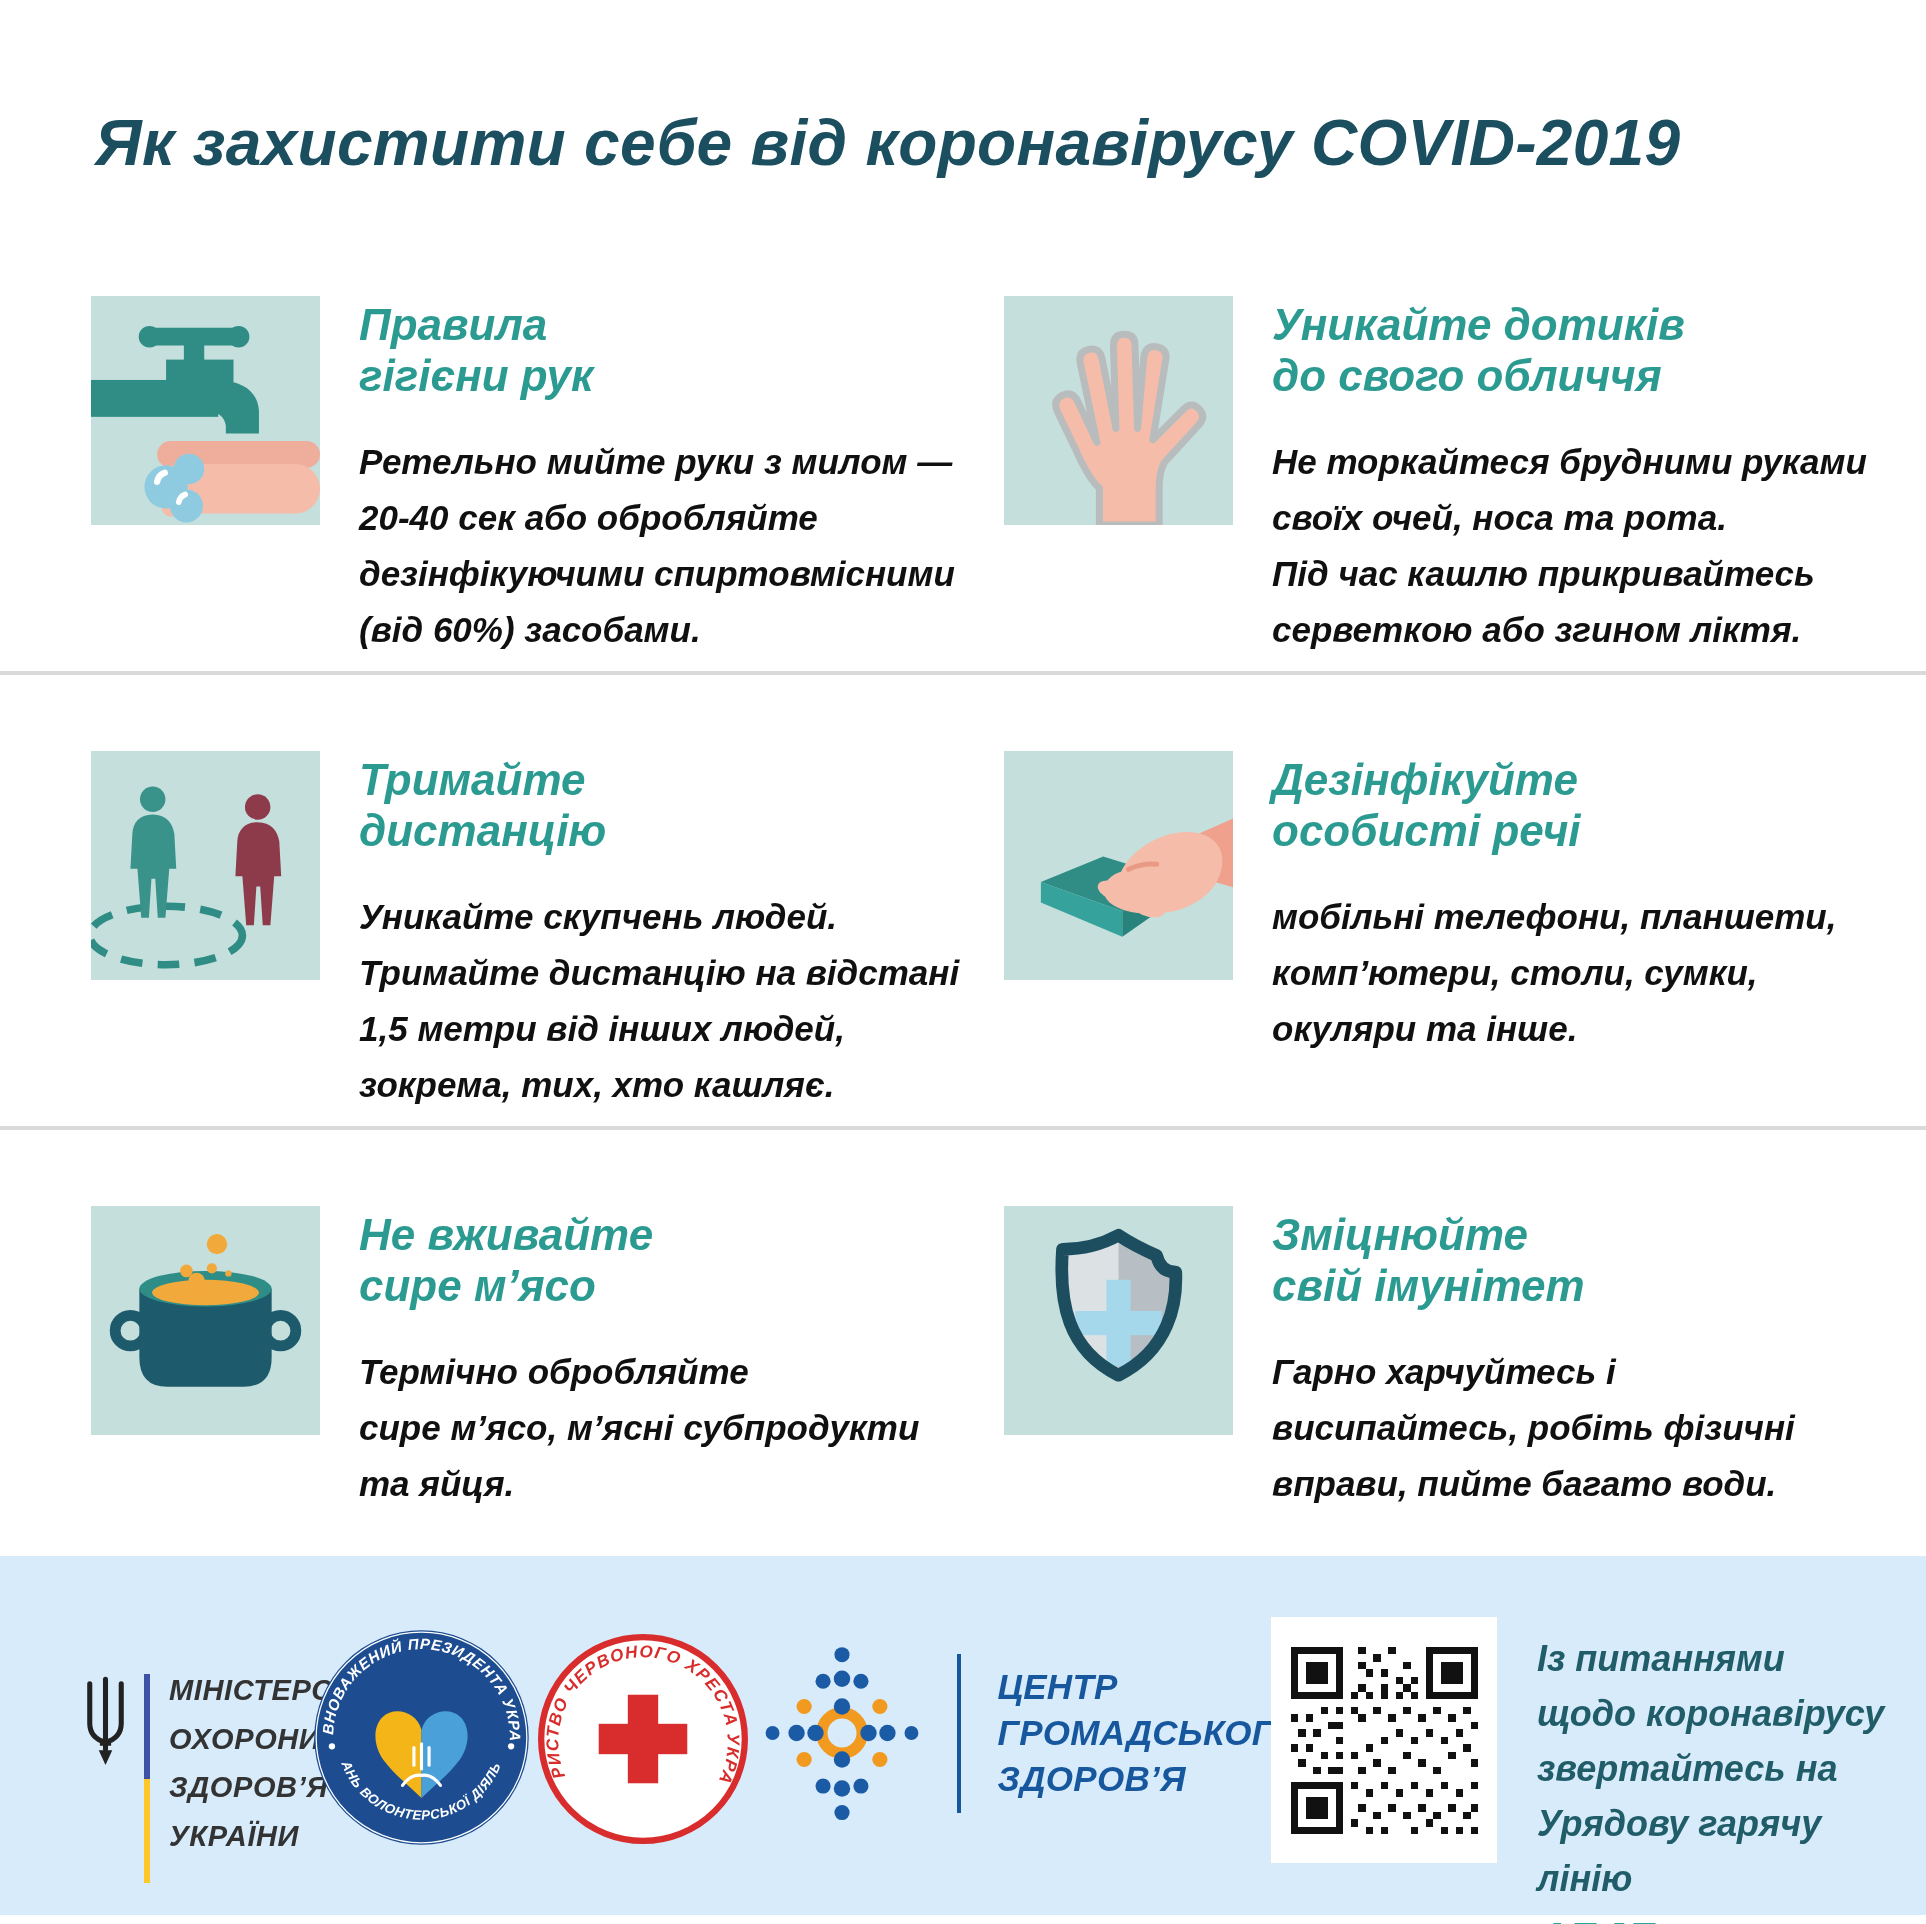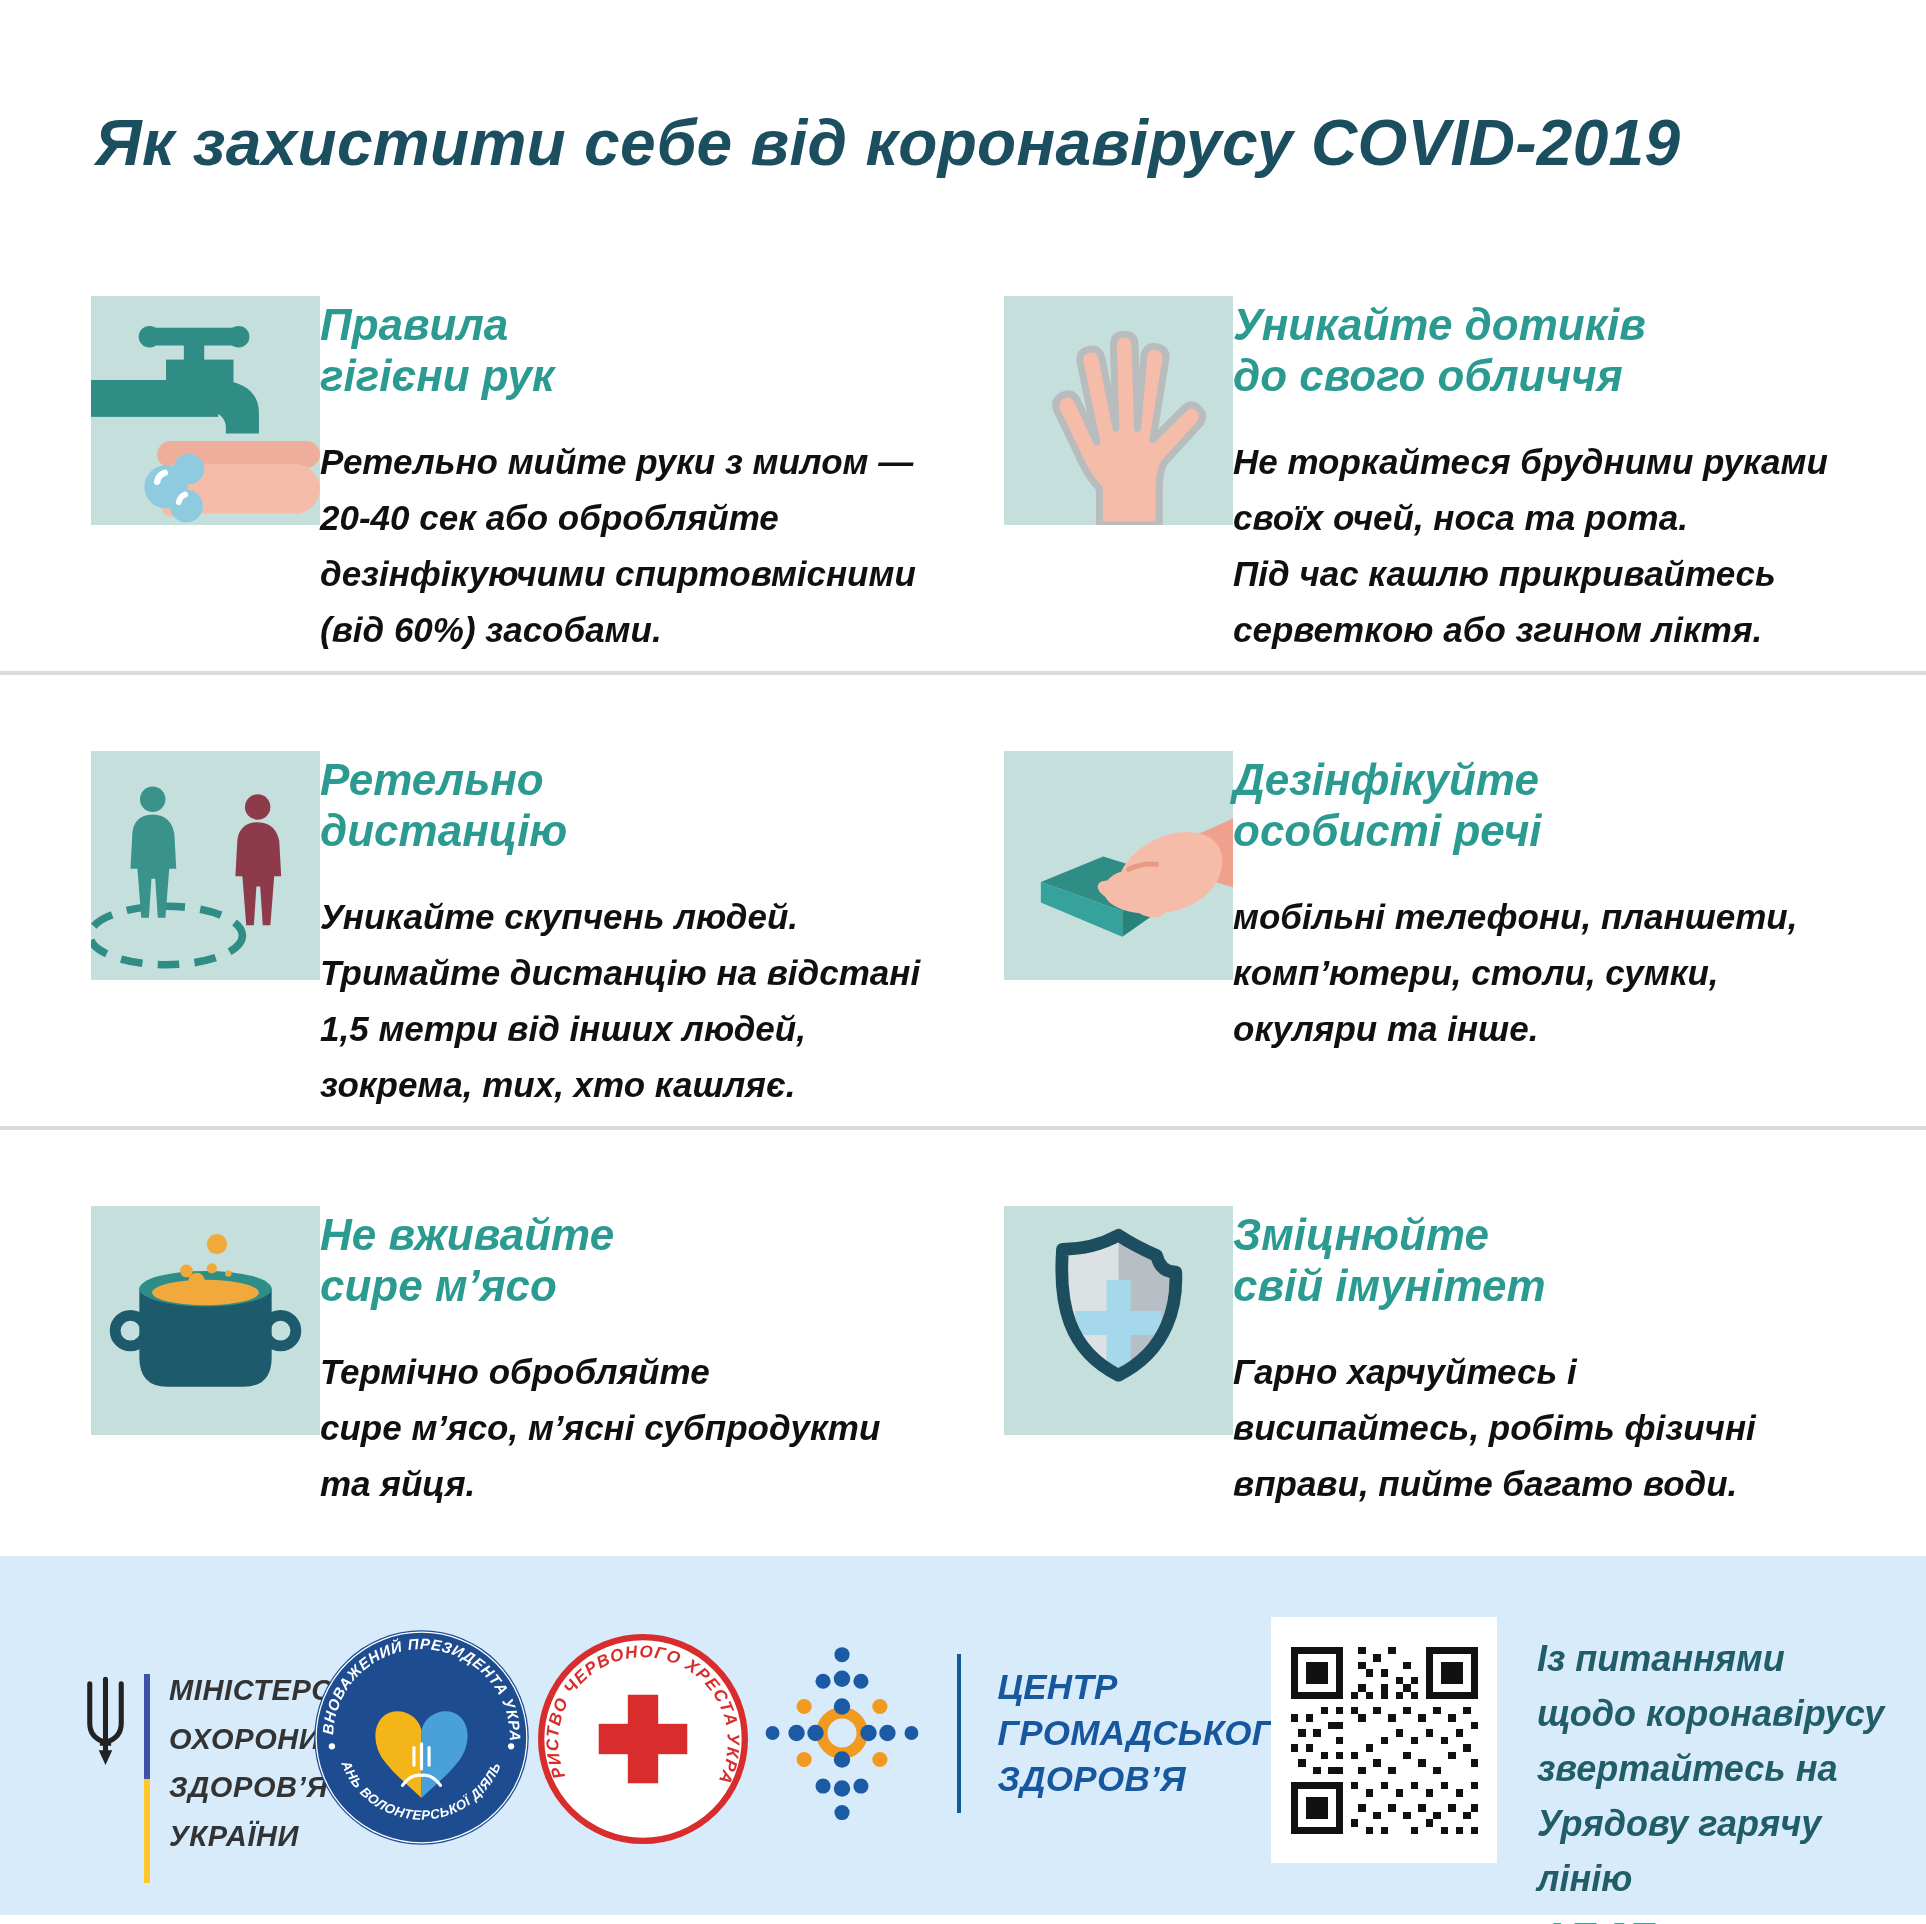--- a/index.html
+++ b/index.html
@@ -1,20 +1,20 @@
 <!DOCTYPE html>
 <html style="font-size:10px"><head>
 <meta charset="utf-8">
 <style>
   html,body{margin:0;padding:0;background:#fff;}
   #poster{position:relative;width:1926px;height:1924px;background:#ffffff;overflow:hidden;
           font-family:"Liberation Sans",sans-serif;font-style:italic;}
   .page-title{position:absolute;left:95px;top:106px;margin:0;font-size:64px;font-weight:800;
               color:#1b4e5f;letter-spacing:0.3px;}
-  .tip{position:absolute;display:flex;width:885px;}
+  .tip{position:absolute;display:flex;gap:39px;width:885px;}
   .tip-1{left:91px;top:296px;} .tip-2{left:1004px;top:296px;}
   .tip-3{left:91px;top:751px;} .tip-4{left:1004px;top:751px;}
   .tip-5{left:91px;top:1206px;} .tip-6{left:1004px;top:1206px;}
   .tile{width:229px;height:229px;background:#c5dfdd;flex:none;}
   .tile svg{display:block;width:229px;height:229px;}
   .txt{width:607px;padding-top:2.5px;}
   .tip h2{margin:0 0 33px 0;font-size:44px;line-height:1.17;font-weight:800;color:#2b9a91;white-space:pre-line;}
   .tip p{margin:0;font-size:35px;line-height:1.6;font-weight:700;color:#101010;white-space:pre-line;}
   .divider{position:absolute;left:0;width:1926px;height:3.8px;background:#dadada;}
   .div-1{top:671px;} .div-2{top:1126px;}
@@ -103,21 +103,21 @@
             <circle cx="0" cy="-24" r="20"></circle>
             <path d="M0,0 c-21,0 -31,13 -32,30 l-3,55 h11 l6,77 h12 l4,-61 h6 l4,61 h12 l6,-77 h11 l-3,-55 C31,13 21,0 0,0 z"></path>
           </g>
         </defs>
         <ellipse cx="118" cy="290" rx="120" ry="46" fill="none" stroke="#2f8d85" stroke-width="12" stroke-dasharray="34 24"></ellipse>
         <use href="#person" x="97" y="100" fill="#3a938a"></use>
         <use href="#person" x="262" y="112" fill="#8d3b4b"></use>
       </svg>
     </div>
     <div class="txt">
-      <h2>Ретельно
+      <h2>Тримайте
 дистанцію</h2>
       <p>Уникайте скупчень людей.
 Тримайте дистанцію на відстані
 1,5 метри від інших людей,
 зокрема, тих, хто кашляє.</p>
     </div>
   </div>
 
   <div class="tip tip-4">
     <div class="tile">

